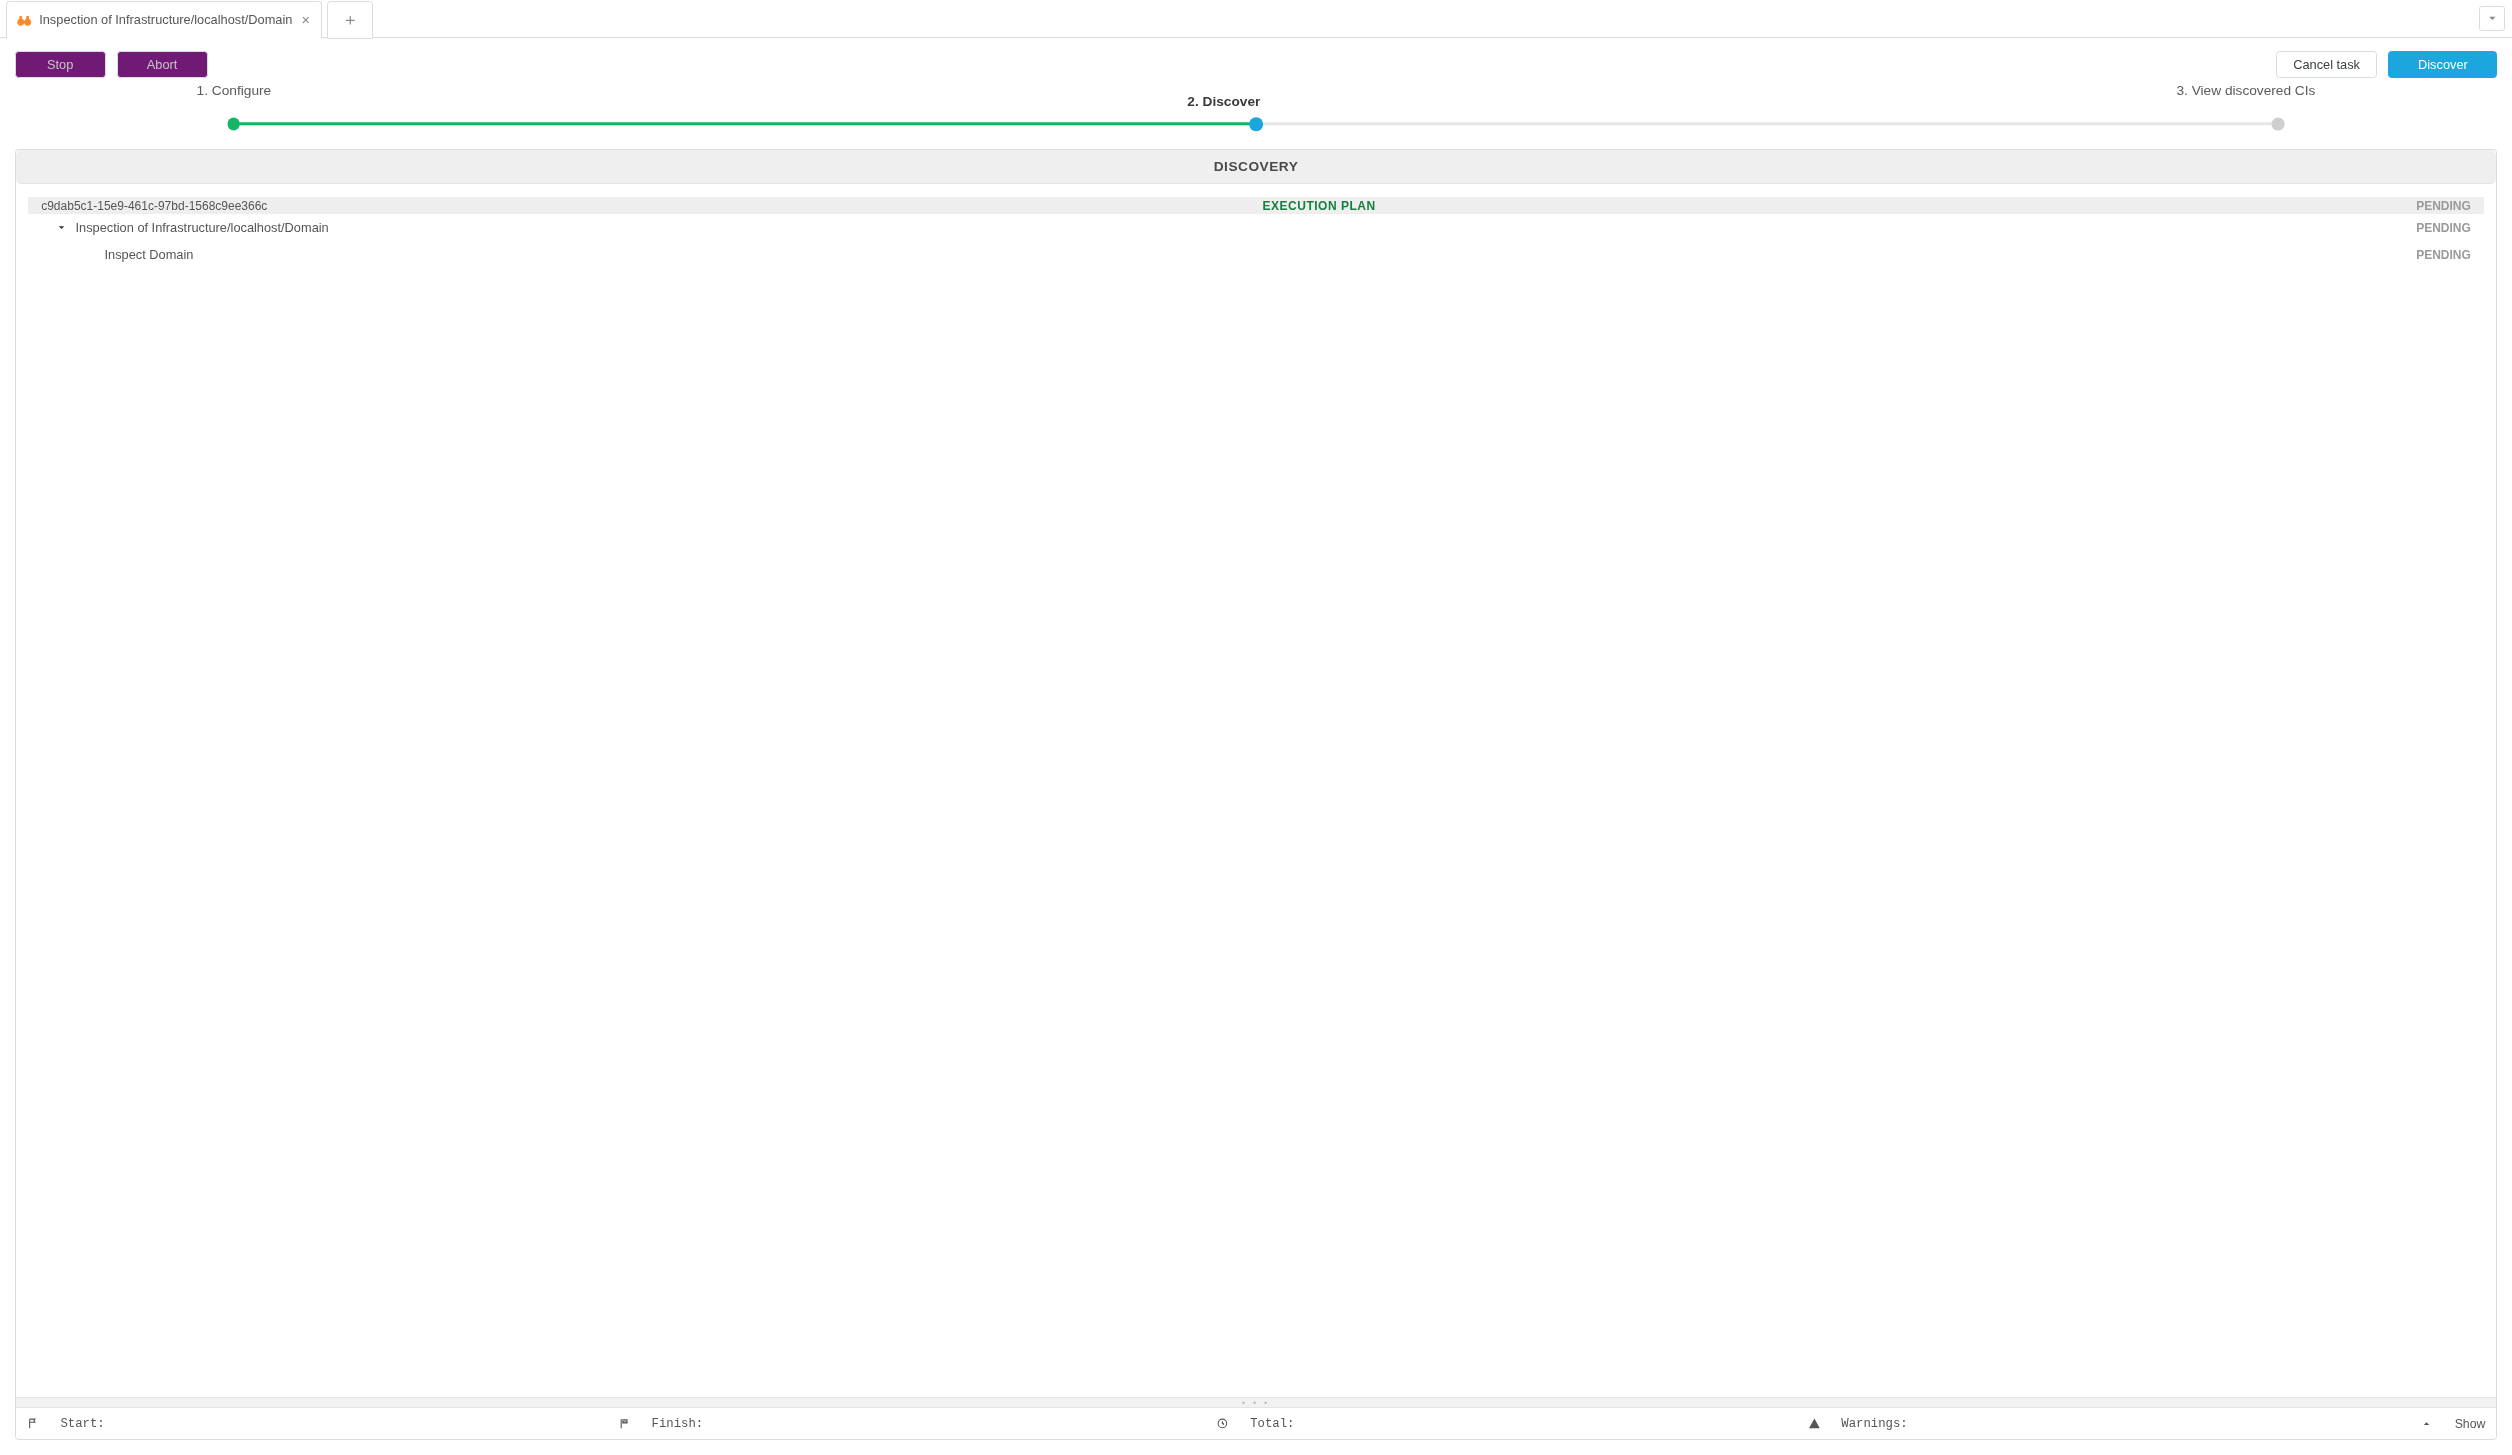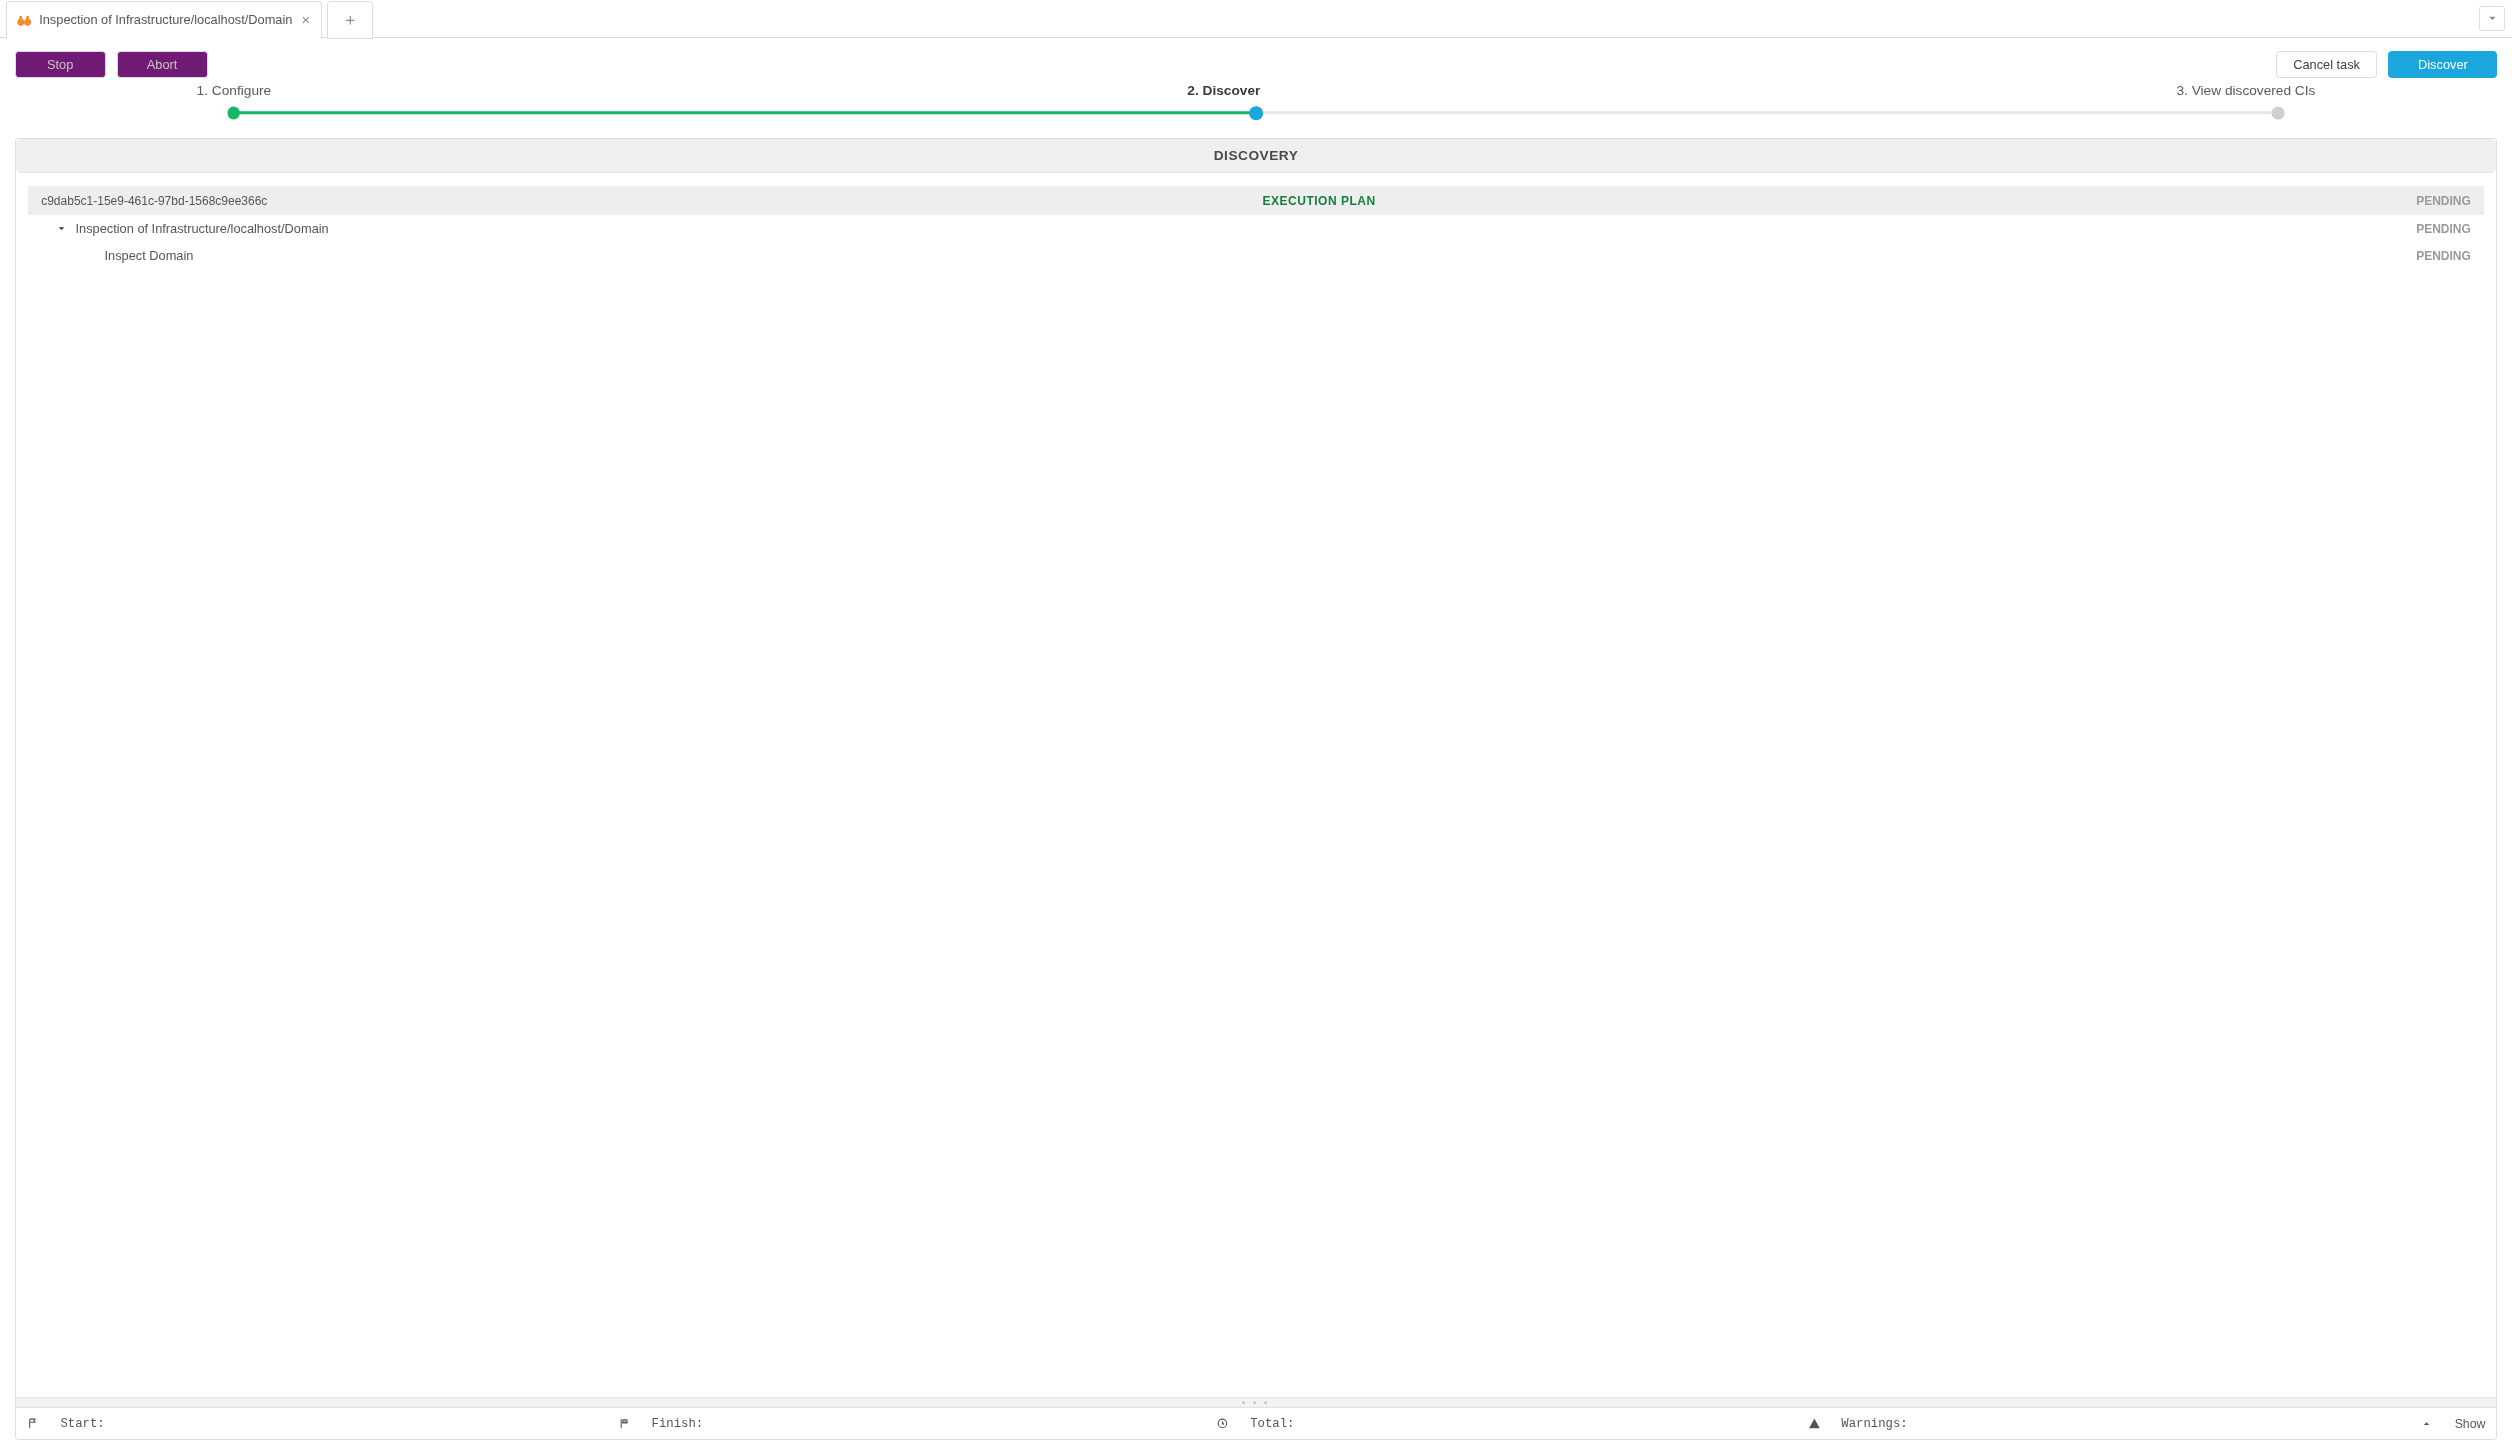--- a/index.html
+++ b/index.html
@@ -119,21 +119,21 @@
     padding: 0 14.6px 9px 14.6px;
   }
   .step-labels {
     display: flex;
     justify-content: space-between;
     font-size: 13.7px;
     color: #5a5a5a;
     padding: 0 182px;
   }
   .step-labels .step { white-space: nowrap; }
-  .step-labels .step.active { font-weight: 700; color: #3a3a3a; }
+  .step-labels .step.active { font-weight: 700; color: #3a3a3a; margin-top: 11px; }
   .step-track {
     position: relative;
     height: 22px;
     margin: 3.6px 219px 0 219px;
   }
   .track-line {
     position: absolute; left: 0; right: 0; top: 50%; height: 3.6px; transform: translateY(-50%);
     background: #e6e6e6; border-radius: 1.8px;
   }
   .track-seg {
@@ -172,21 +172,21 @@
   .plan-area {
     padding: 12.8px 12.8px 7.3px 12.8px;
     flex: 1 1 auto;
     min-height: 0;
     display: flex; flex-direction: column;
   }
 
   .plan-head {
     display: flex; align-items: center;
     background: #eeeeee;
-    height: 29px;
+    height: 17px;
     border-radius: 0;
     padding: 0 12.8px;
     font-size: 12px;
     color: #555;
   }
   .plan-head .col-id { flex: 0 0 auto; }
   .plan-head .col-title { flex: 1 1 auto; text-align: center; font-weight: 700; letter-spacing: 0.5px; color: #15803d; }
   .plan-head .col-status { flex: 0 0 100px; text-align: right; font-weight: 700; color: #9a9a9a; }
 
   .plan-rows { flex: 1 1 auto; overflow: hidden; }

